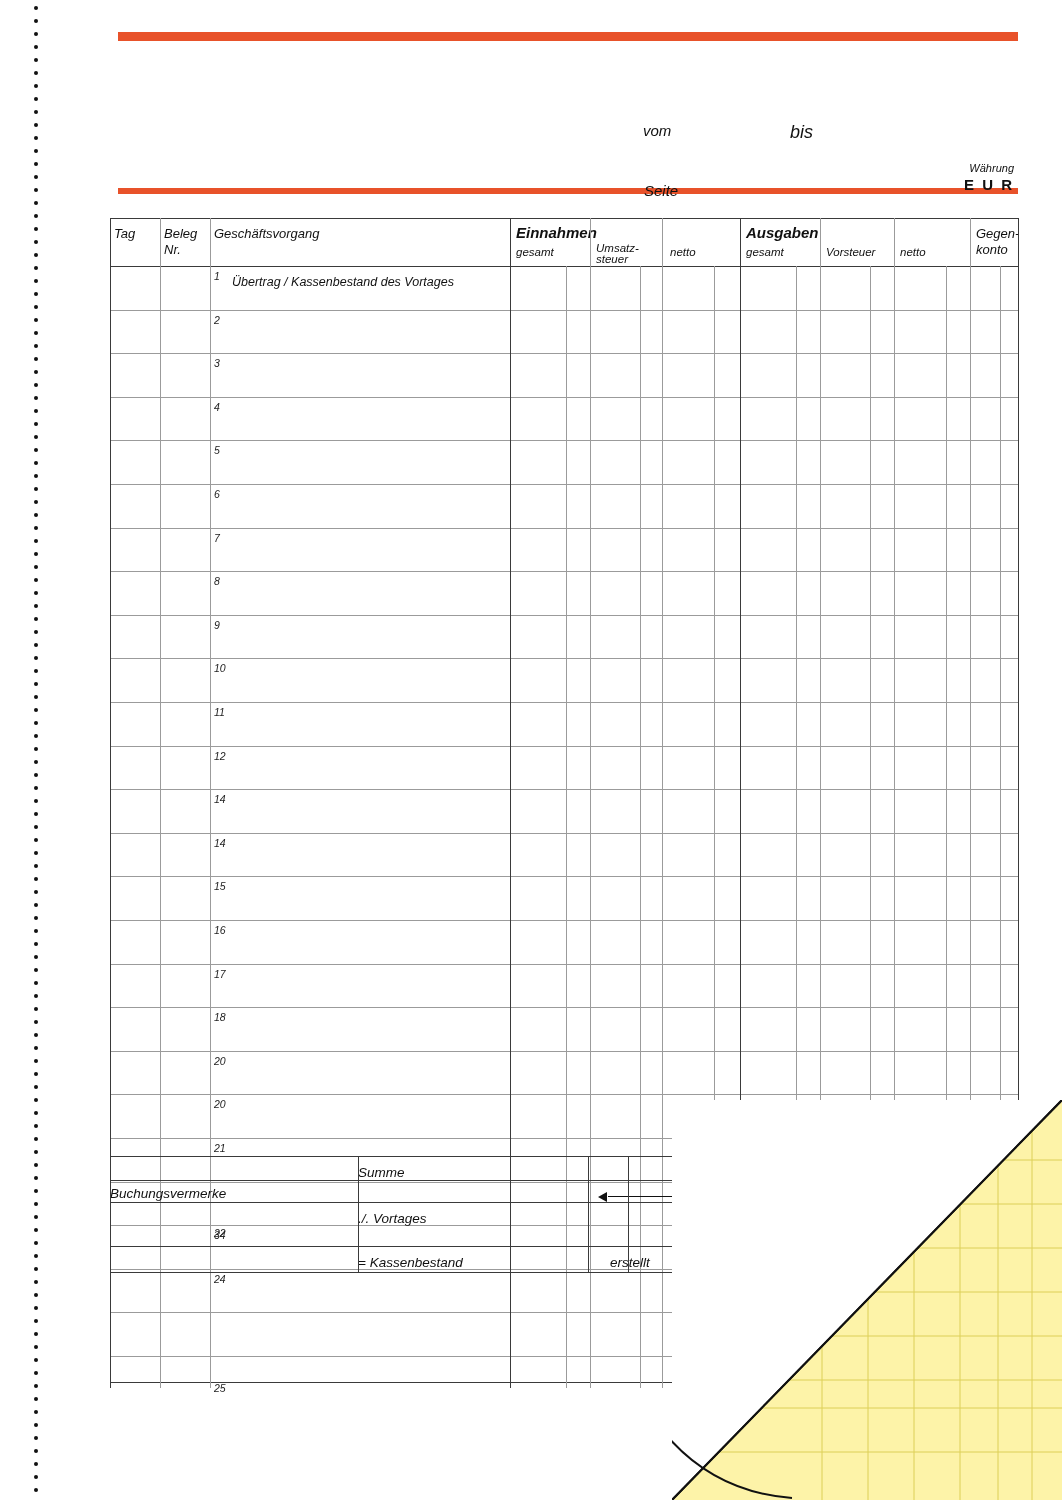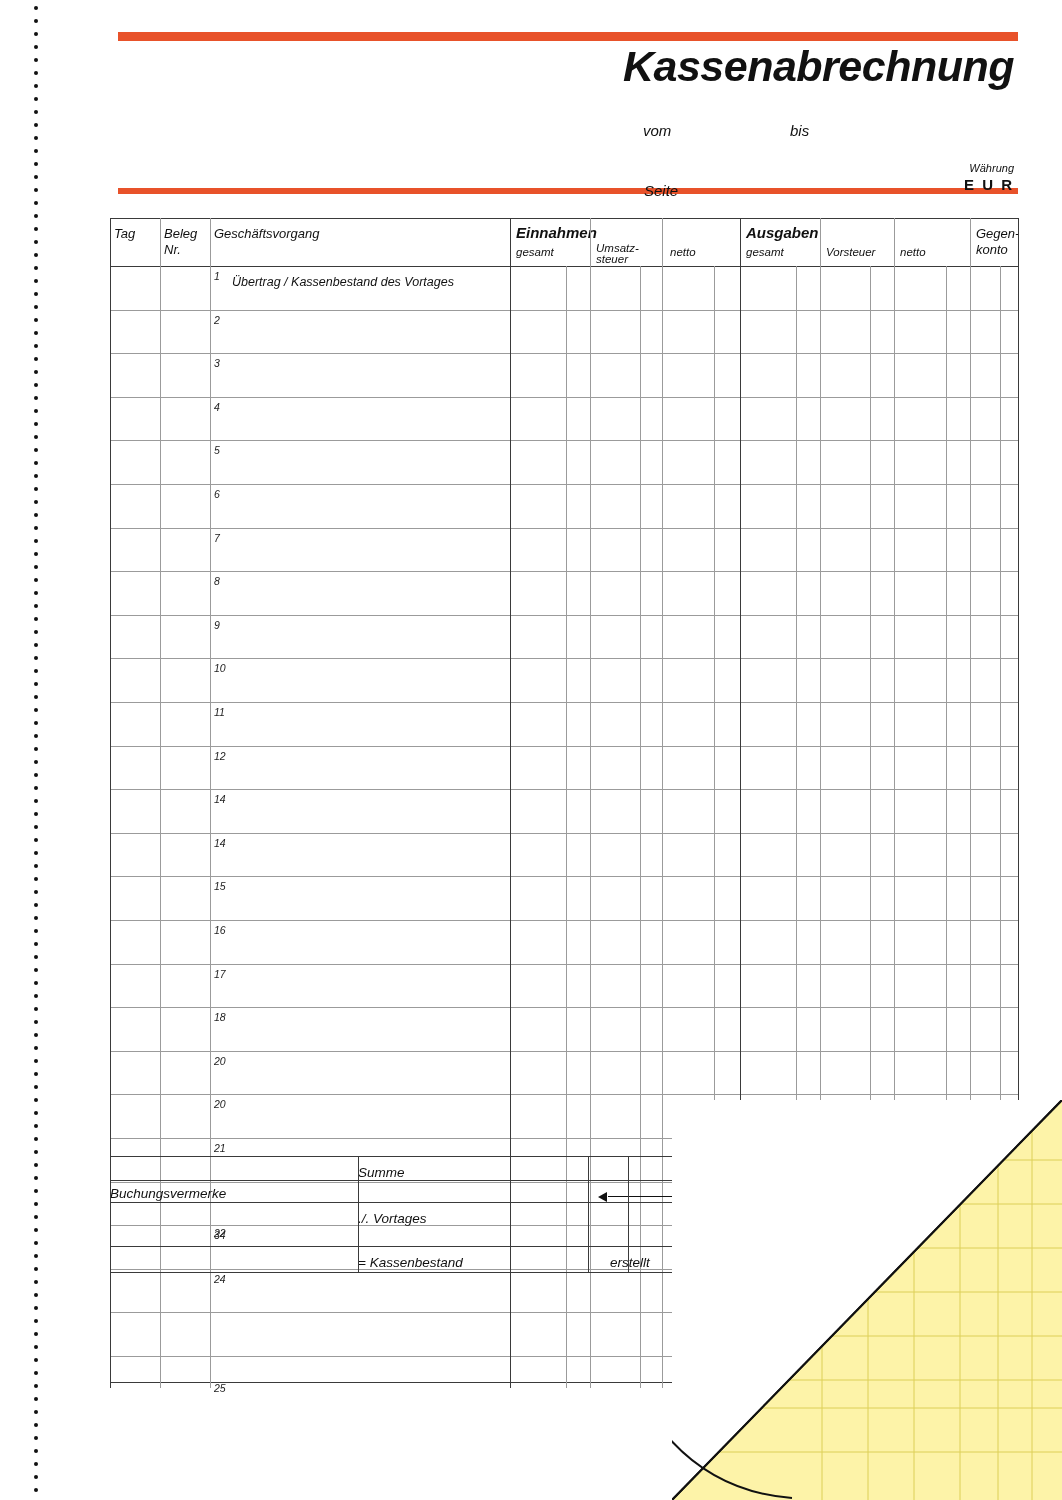--- a/index.html
+++ b/index.html
@@ -16,21 +16,21 @@
   
   .sheet{position:absolute;left:68px;top:10px;width:960px;height:1475px;background:#fff;}
 
   .barTop{position:absolute;left:50px;top:22px;width:900px;height:9px;background:#e8522a;}
   .barMid{position:absolute;left:50px;top:178px;width:900px;height:6px;background:#e8522a;}
 
   .title{position:absolute;right:14px;top:32px;font-size:43px;font-weight:bold;font-style:italic;letter-spacing:-0.5px;color:#111;}
 
   .lbl{position:absolute;font-style:italic;color:#111;}
   .vom{left:575px;top:112px;font-size:15px;}
-  .bis{left:722px;top:112px;font-size:15px;}
+  .bis{left:722px;top:112px;font-size:18px;}
   .seite{left:576px;top:172px;font-size:15px;}
   .waehrung{right:14px;top:152px;font-size:11px;text-align:right;}
   .eur{right:14px;top:166px;font-size:15px;font-weight:bold;letter-spacing:2px;font-style:normal;}
 
   
   .tbl{position:absolute;left:42px;top:208px;width:908px;height:1200px;}
   .hline{position:absolute;background:#9b9b9b;height:1px;left:0;}
   .hline.dark{background:#3a3a3a;}
   .vline{position:absolute;background:#9b9b9b;width:1px;}
   .vline.dark{background:#3a3a3a;}
@@ -184,21 +184,20 @@
     </div>
 
   <div class="hole" style="left:76px;top:530px;"></div>
   <div class="hole" style="left:76px;top:932px;"></div>
 
   <div class="sheet">
 
     <div class="barTop"></div>
     <div class="barMid"></div>
 
-    <div class="title">Kassenabrechnung</div>
 
     <div class="lbl vom">vom</div>
     <div class="lbl bis">bis</div>
     <div class="lbl seite">Seite</div>
     <div class="lbl waehrung">Währung</div>
     <div class="lbl eur">E U R</div>
 
     <div class="tbl" id="tbl">
 
       <div class="hdr md" style="left:4px;top:8px;">Tag</div>

